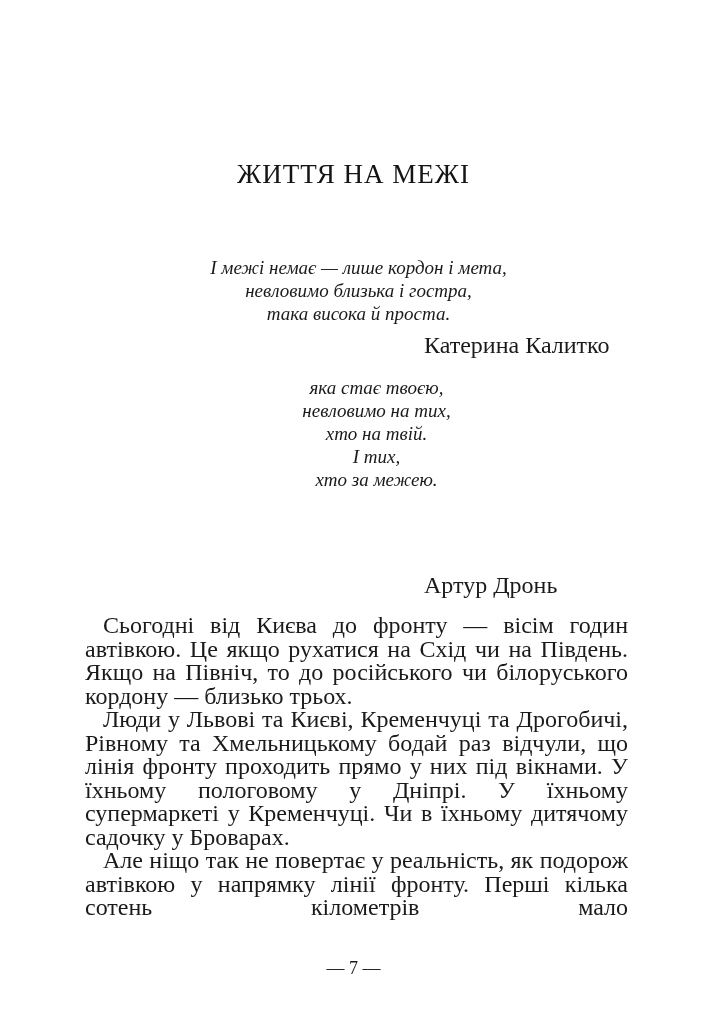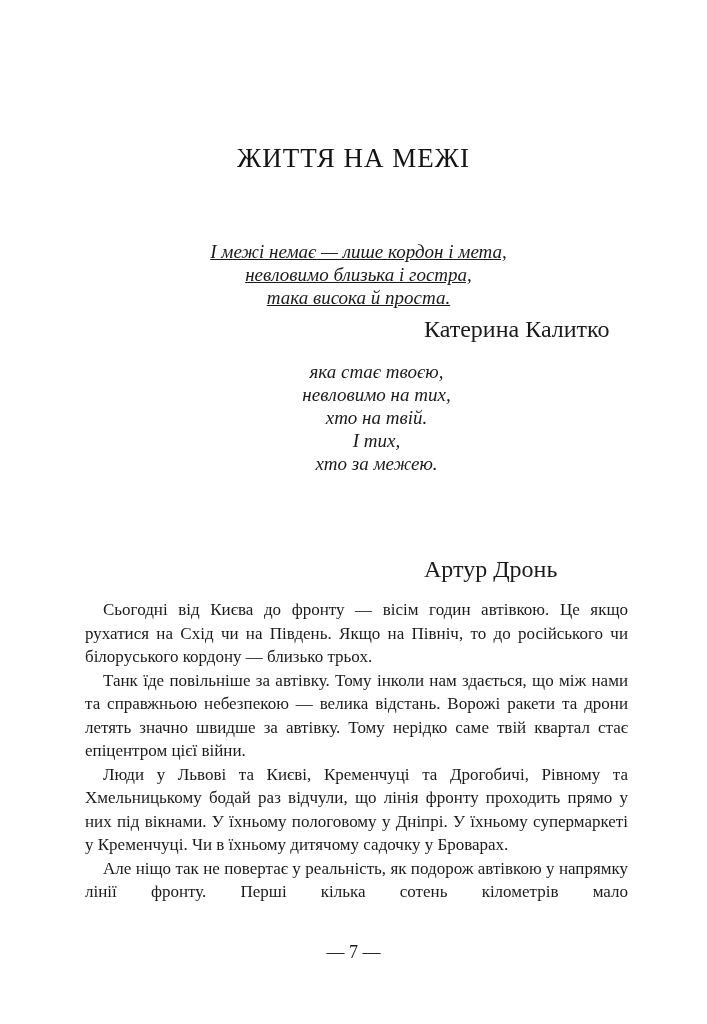--- a/index.html
+++ b/index.html
@@ -10,21 +10,21 @@
     body {
       width: 707px;
       height: 1024px;
       position: relative;
       overflow: hidden;
       color: #1a1a1a;
       font-family: "Liberation Serif", "DejaVu Serif", serif;
     }
     .page {
       position: absolute;
-      left: 0; top: 0;
+      left: 0; top: 16px;
       width: 707px;
       height: 988px;
     }
     .chapter-title {
       position: absolute;
       top: 143px;
       left: 0;
       width: 707px;
       text-align: center;
       font-size: 27px;
@@ -40,37 +40,37 @@
     }
     .epigraph-1 { top: 240px; }
     .epigraph-2 { top: 360px; }
     .verse {
       text-align: center;
       font-style: italic;
       font-size: 19px;
       line-height: 23px;
       margin: 0;
     }
-    .verse-1 { padding-left: 10px; text-decoration: underline; }
+    .verse-1 { padding-left: 10px; }
     .verse-2 { padding-left: 46px; }
     .verse .line { display: block; white-space: nowrap; }
     .attribution {
       font-size: 24px;
       margin: 0;
       white-space: nowrap;
       position: absolute;
     }
     .attribution-1 { left: 424px; top: 76px; }
     .attribution-2 { left: 424px; top: 196px; }
     .body-text {
       position: absolute;
       top: 598px;
       left: 85px;
       width: 543px;
-      font-size: 17px;
+      font-size: 24px;
       line-height: 23.5px;
     }
     .body-text p {
       margin: 0;
       text-indent: 18px;
       text-align: justify;
       text-align-last: left;
     }
     .body-text p.last-cut {
       text-align-last: justify;
@@ -107,20 +107,19 @@
       <span class="line">невловимо на тих,</span>
       <span class="line">хто на твій.</span>
       <span class="line">І тих,</span>
       <span class="line">хто за межею.</span>
     </p>
     <p class="attribution attribution-2">Артур Дронь</p>
   </div>
 
   <div class="body-text">
     <p>Сьогодні від Києва до фронту — вісім годин автівкою. Це якщо рухатися на Схід чи на Південь. Якщо на Північ, то до російського чи білоруського кордону — близько трьох.</p>
-    <p>Танк їде повільніше за автівку. Тому інколи нам здається, що між нами та справжньою небезпекою — велика відстань. Ворожі ракети та дрони летять значно швидше за автівку. Тому нерідко саме твій квартал стає епіцентром цієї війни.</p>
     <p>Люди у Львові та Києві, Кременчуці та Дрогобичі, Рівному та Хмельницькому бодай раз відчули, що лінія фронту прохо­дить прямо у них під вікнами. У їхньому пологовому у Дніпрі. У їхньому супермаркеті у Кременчуці. Чи в їхньому дитячому садочку у Броварах.</p>
     <p class="last-cut">Але ніщо так не повертає у реальність, як подорож автівкою у напрямку лінії фронту. Перші кілька сотень кілометрів мало</p>
   </div>
 
   <p class="page-number">— 7 —</p>
 
 </div>
 
 </body></html>

